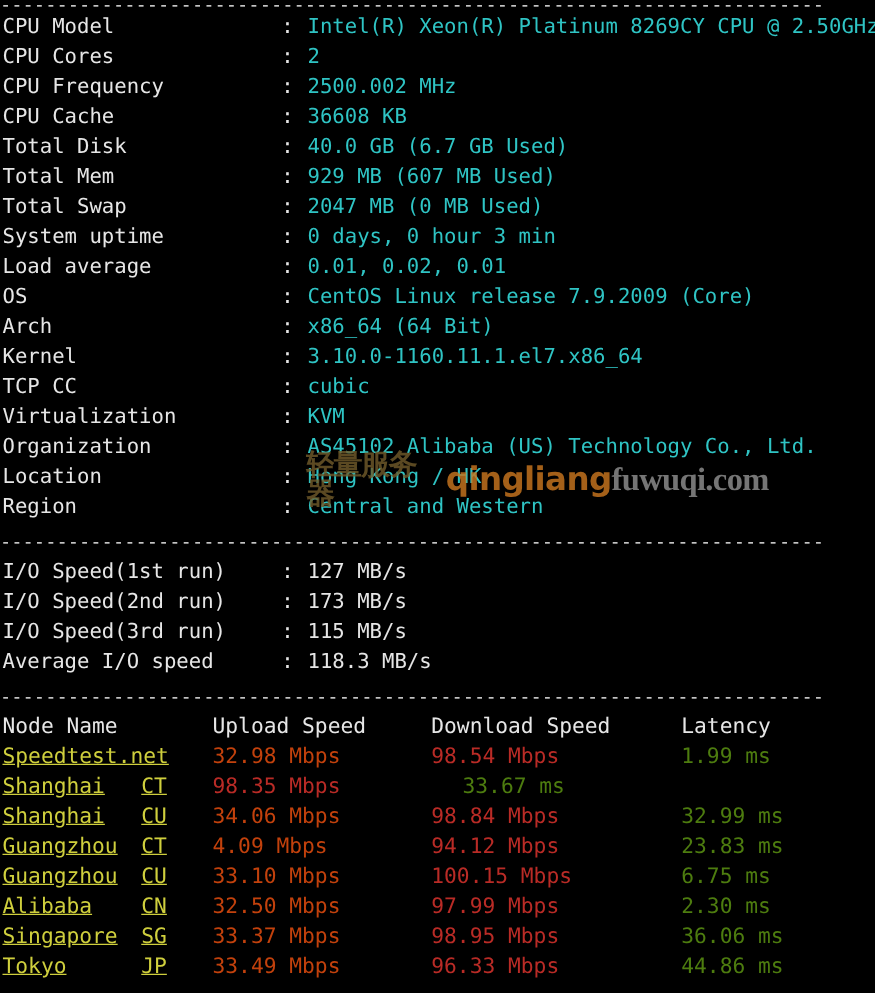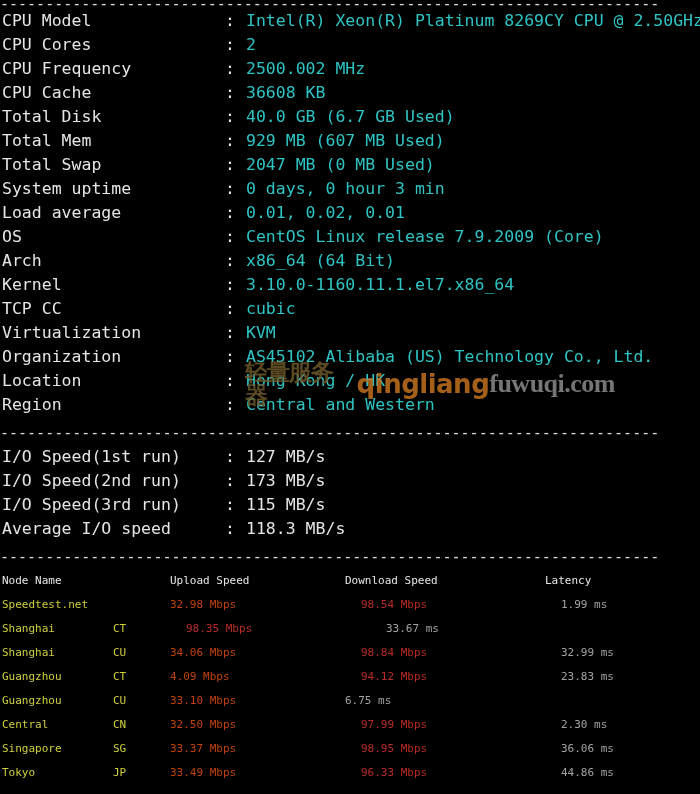--- a/index.html
+++ b/index.html
@@ -57,21 +57,21 @@
   }
   .info-value { color: #2fc4c4; }
   .info-value.io { color: #e5e5e5; }
 
   .tbl-row {
     display: flex;
     align-items: baseline;
     height: 24px;
     line-height: 24px;
     white-space: nowrap;
-    font-size: 11px;
+    font-size: 17px;
   }
   .c-node {
     width: 113px;
     flex: 0 0 113px;
     padding-left: 2px;
     box-sizing: border-box;
   }
   .c-isp {
     width: 57px;
     flex: 0 0 57px;
@@ -86,24 +86,24 @@
   }
   .c-lat { flex: 1 1 auto; }
 
   .hdr .c-node,
   .hdr .c-isp,
   .hdr .c-up,
   .hdr .c-down,
   .hdr .c-lat { color: #e6e6e6; }
 
   .tbl-row.data .c-node,
-  .tbl-row.data .c-isp { color: #cfcf3d; }
+  .tbl-row.data .c-isp { color: #cfcf3d; text-decoration: underline; }
   .tbl-row.data .c-up { color: #c2410c; }
-  .tbl-row.data .c-down { color: #b92b26; margin-left: 16px; }
-  .tbl-row.data .c-lat { color: #a3a3a3; }
+  .tbl-row.data .c-down { color: #b92b26; }
+  .tbl-row.data .c-lat { color: #4d7c0f; }
 
   .watermark {
     position: absolute;
     left: 245px;
     top: 369px;
     width: 370px;
     height: 30px;
     pointer-events: none;
     display: flex;
     align-items: center;
@@ -294,24 +294,25 @@
       <span class="c-node">Guangzhou</span>
       <span class="c-isp">CT</span>
       <span class="c-up">4.09 Mbps</span>
       <span class="c-down">94.12 Mbps</span>
       <span class="c-lat">23.83 ms</span>
     </div>
     <div class="tbl-row data">
       <span class="c-node">Guangzhou</span>
       <span class="c-isp">CU</span>
       <span class="c-up">33.10 Mbps</span>
+      <span class="c-down">100.15 Mbps</span>
       <span class="c-lat">6.75 ms</span>
     </div>
     <div class="tbl-row data">
-      <span class="c-node">Central</span>
+      <span class="c-node">Alibaba</span>
       <span class="c-isp">CN</span>
       <span class="c-up">32.50 Mbps</span>
       <span class="c-down">97.99 Mbps</span>
       <span class="c-lat">2.30 ms</span>
     </div>
     <div class="tbl-row data">
       <span class="c-node">Singapore</span>
       <span class="c-isp">SG</span>
       <span class="c-up">33.37 Mbps</span>
       <span class="c-down">98.95 Mbps</span>

